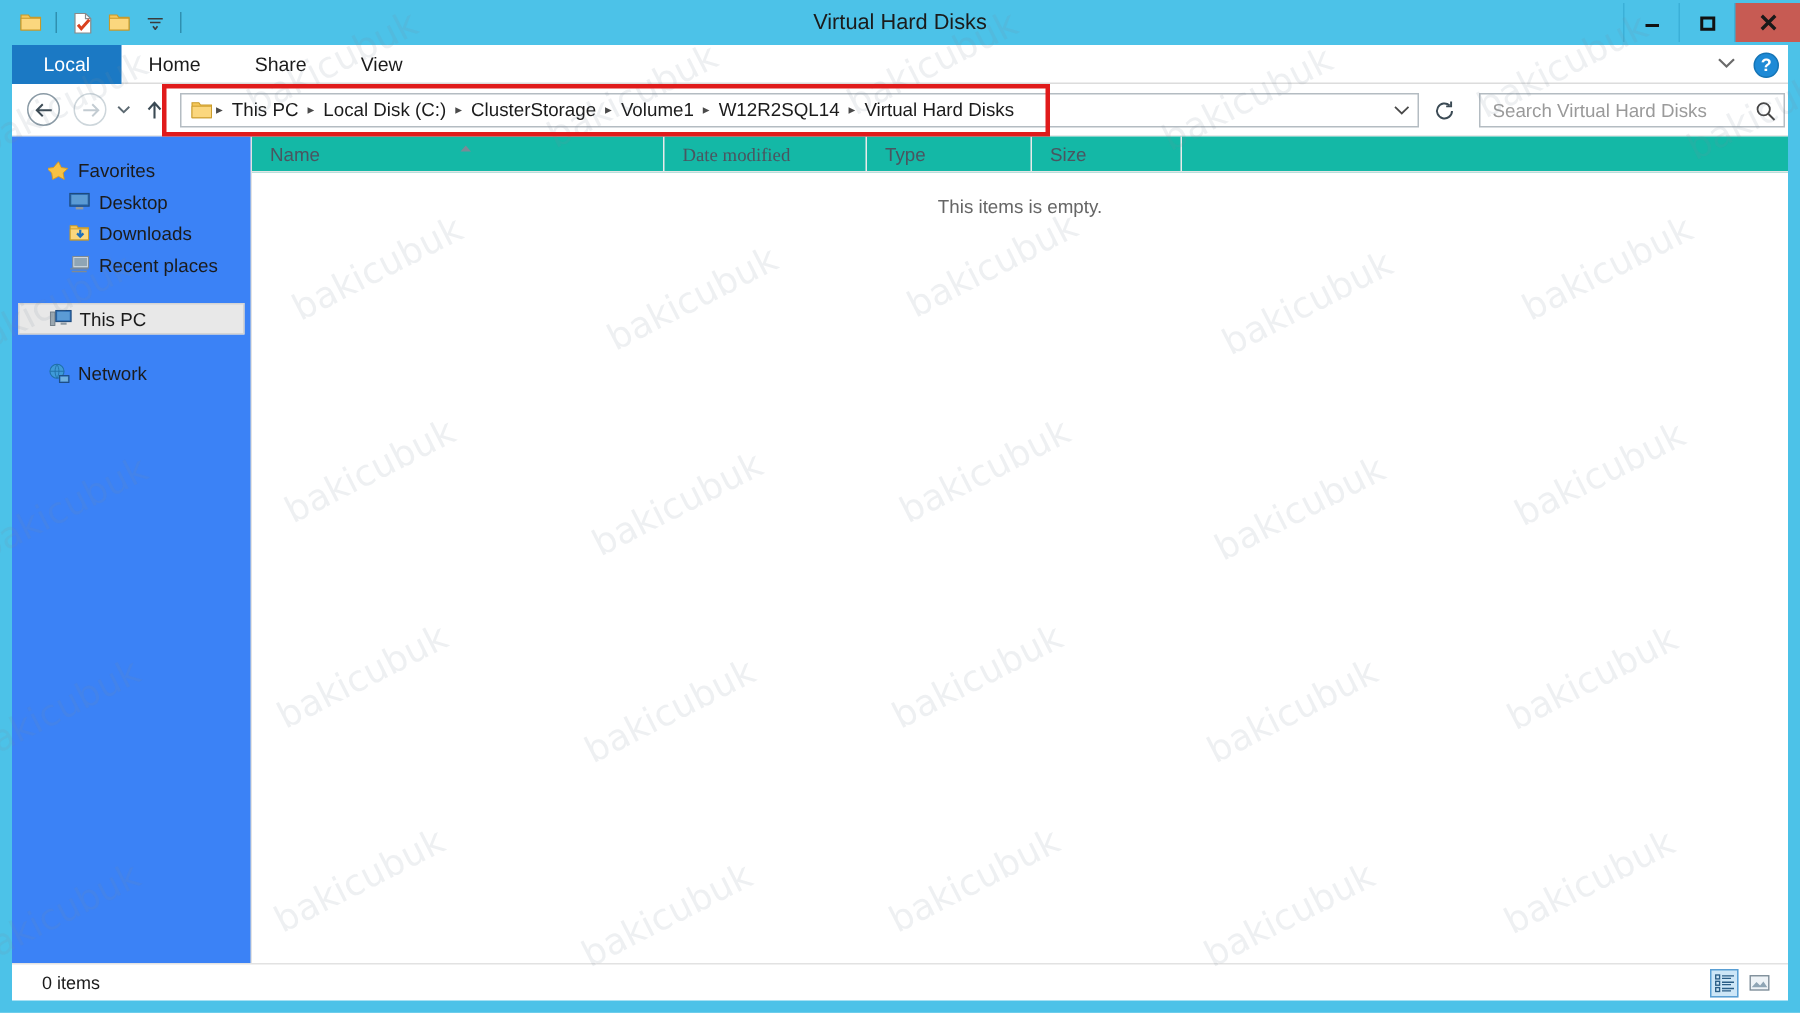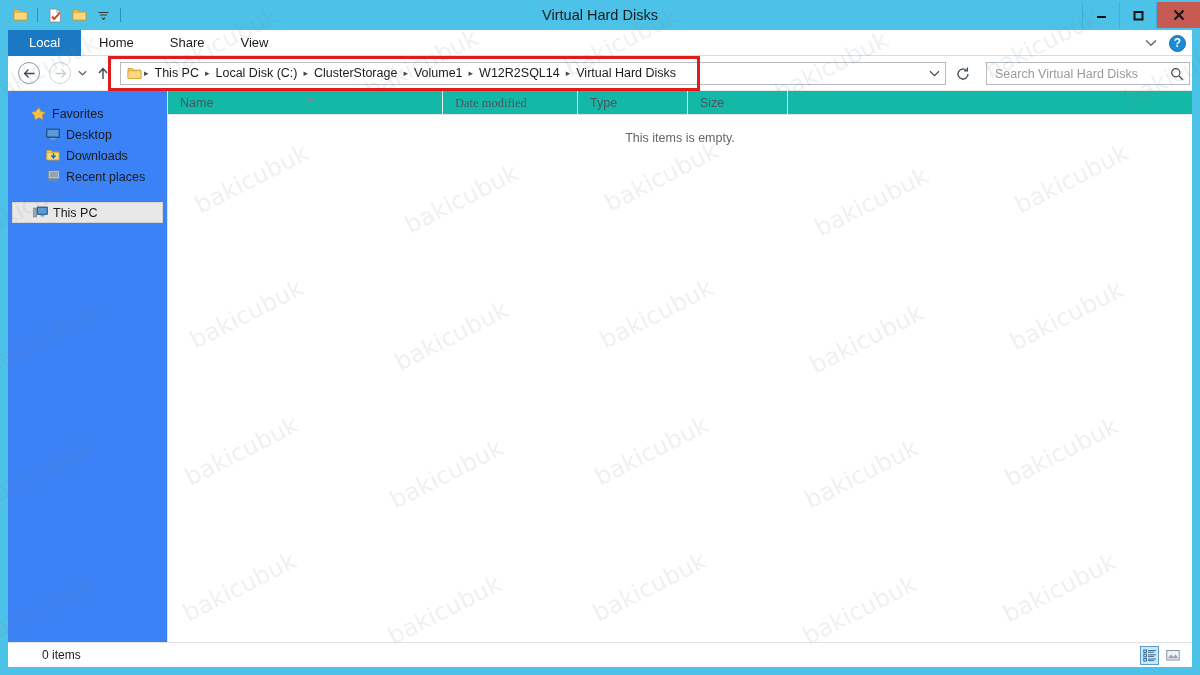--- a/index.html
+++ b/index.html
@@ -222,21 +222,21 @@
 
   
   .statusbar {
     position: absolute; left: 8px; top: 642px;
     width: 1184px; height: 25px;
     background: #ffffff;
     border-top: 1px solid #e2e2e2;
     display: flex; align-items: center;
   }
   .statustext {
-    font-size: 12px; color: #1b1b1b; padding-left: 34px;
+    font-size: 12px; color: #1b1b1b; padding-left: 20px;
   }
   .viewbtns {
     position: absolute; right: 10px; top: 3px;
     display: flex; gap: 4px;
   }
   .vb {
     width: 19px; height: 19px;
     display: flex; align-items: center; justify-content: center;
     border: 1px solid transparent;
   }
@@ -460,20 +460,31 @@
             <rect x="4.2" y="1" width="10.2" height="7.4" fill="#2f6fb5" stroke="#1d4a7d" stroke-width="0.7"></rect>
             <rect x="5.1" y="1.9" width="8.4" height="5.6" fill="#5b9bd5"></rect>
             <rect x="7.4" y="9" width="4" height="1.5" fill="#8f9aa3"></rect>
           </svg>
         </span>
         <span>This PC</span>
       </div>
 
       <div class="navgap"></div>
 
+      <div class="navitem">
+        <span class="ico">
+          <svg width="15" height="14" viewBox="0 0 15 14">
+            <circle cx="6" cy="5.5" r="4.7" fill="#3f9ad8" stroke="#1f6fa8" stroke-width="0.7"></circle>
+            <path d="M1.4 5.5h9.2M6 0.9c1.7 2.6 1.7 6.6 0 9.2M6 0.9c-1.7 2.6-1.7 6.6 0 9.2" fill="none" stroke="#1f6fa8" stroke-width="0.6"></path>
+            <rect x="7.6" y="8.4" width="6.4" height="4.6" fill="#2f6fb5" stroke="#1d4a7d" stroke-width="0.6"></rect>
+            <rect x="8.3" y="9.1" width="5" height="3.2" fill="#6fb0e0"></rect>
+          </svg>
+        </span>
+        <span>Network</span>
+      </div>
     </div>
 
     <div class="filelist">
       <div class="colhead">
         <div class="col name">
           <span>Name</span>
           <span class="sortmark">
             <svg width="9" height="6" viewBox="0 0 9 6">
                 <path d="M4.5 1L8 5H1z" fill="#7a8a96"></path>
               </svg>

